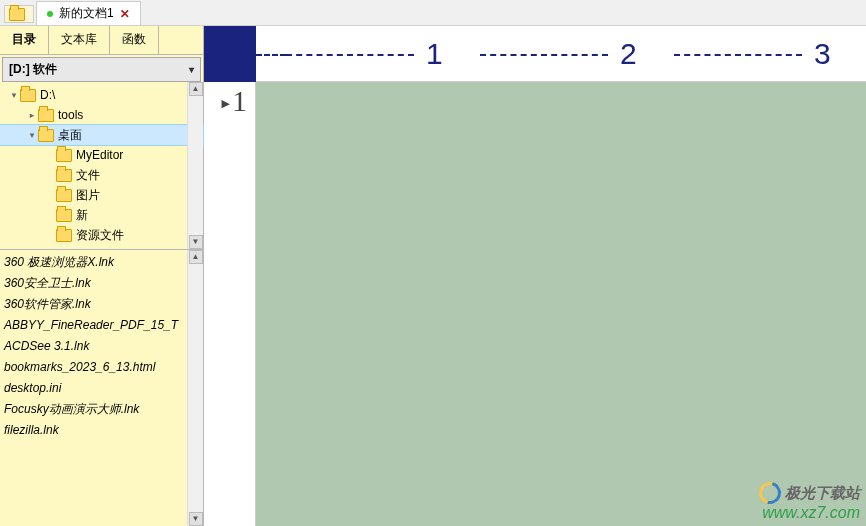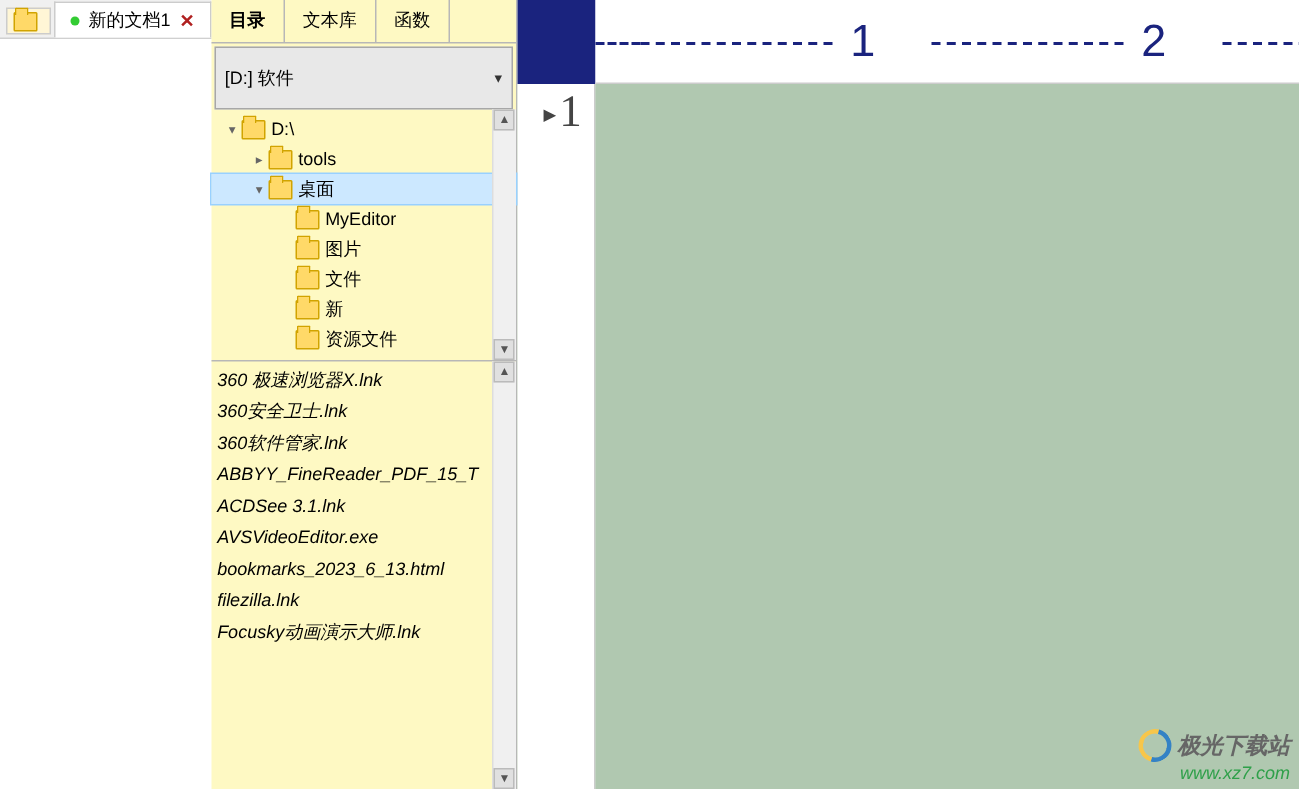--- a/index.html
+++ b/index.html
@@ -1,36 +1,36 @@
 <!DOCTYPE html>
 <html><head>
 <meta charset="utf-8">
 <style>
 * { margin: 0; padding: 0; box-sizing: border-box; font-family: "Microsoft YaHei", "SimSun", sans-serif; font-size: 12px; }
 html, body { width: 866px; height: 526px; overflow: hidden; background: #fff; }
 
-.root { display: flex; width: 100%; height: 100%; }
+.root { display: flex; flex-direction: column; width: 100%; height: 100%; }
 
 
 .doc-tabbar { height: 26px; background: #f0f0f0; border-bottom: 1px solid #d0d0d0; display: flex; align-items: flex-end; padding-left: 4px; gap: 2px; }
 .doc-tab-folder-icon { padding: 1px 4px; border: 1px solid #ccc; background: #fff6d6; margin-bottom: 2px; }
 .doc-tab { display: flex; align-items: center; gap: 6px; padding: 3px 10px; background: #fff; border: 1px solid #ccc; border-bottom: none; font-size: 12px; }
 .doc-tab .dot { width: 6px; height: 6px; border-radius: 50%; background: #33cc33; }
 .close-x { color: #b02020; font-weight: bold; cursor: pointer; }
 
 .body { flex: 1; display: flex; min-height: 0; }
 
 
 .left { width: 204px; border-right: 1px solid #b7b7b7; display: flex; flex-direction: column; background: #fef9c3; }
 
 .side-tabs { display: flex; border-bottom: 1px solid #b7b7b7; }
 .side-tab { padding: 5px 12px 6px; border-right: 1px solid #b7b7b7; cursor: pointer; }
 .side-tab.active { font-weight: bold; }
 
-.drive-select { height: 42px; border: 1px solid #a7a7a7; background: #e8e8e8; margin: 2px 2px 0 2px; padding: 0 6px; display: flex; align-items: center; justify-content: space-between; cursor: pointer; }
+.drive-select { height: 25px; border: 1px solid #a7a7a7; background: #e8e8e8; margin: 2px 2px 0 2px; padding: 0 6px; display: flex; align-items: center; justify-content: space-between; cursor: pointer; font-weight: bold; }
 .drive-select .chev { font-size: 10px; color: #333; }
 
 .tree-wrap { flex: 0 0 auto; border-bottom: 1px solid #b7b7b7; position: relative; }
 .tree { padding: 3px 0 4px 0; }
 .tree-row { display: flex; align-items: center; height: 20px; white-space: nowrap; cursor: pointer; }
 .tree-row.selected { background: #cce8ff; outline: 1px solid #99d1ff; }
 .twist { width: 12px; text-align: center; color: #666; font-size: 9px; }
 .folder-ico { width: 16px; height: 13px; margin: 0 4px 0 0; background: #ffd968; border: 1px solid #d1a400; border-radius: 1px; position: relative; }
 .folder-ico::before { content: ''; position: absolute; top: -4px; left: 0; width: 7px; height: 4px; background: #ffd968; border: 1px solid #d1a400; border-bottom: none; border-radius: 1px 1px 0 0; }
 
@@ -54,21 +54,21 @@
 .gutter { width: 52px; background: #fff; border-right: 1px solid #ccc; text-align: right; padding-right: 8px; padding-top: 2px; }
 .gutter .ln { font-size: 30px; color: #444; font-family: Georgia, serif; }
 .gutter .tri { color: #444; font-size: 11px; margin-right: 2px; display: inline-block; transform: translateY(-4px); }
 .canvas { flex: 1; background: #b0c8b0; }
 
 
 .wm { position: fixed; right: 6px; bottom: 4px; text-align: right; pointer-events: none; }
 .wm-logo { display: flex; align-items: center; justify-content: flex-end; gap: 4px; }
 .wm-swirl { width: 22px; height: 22px; border: 3px solid #3482c5; border-radius: 50%; border-left-color: #f7c64a; border-top-color: #f7c64a; transform: rotate(-30deg); }
 .wm-cn { font-size: 15px; color: #666; font-style: italic; font-weight: bold; }
-.wm-url { font-size: 12px; color: #2fa04a; font-style: italic; }
+.wm-url { font-size: 16px; color: #2fa04a; font-style: italic; }
 
 
 .d0 { padding-left: 8px; }
 .d1 { padding-left: 26px; }
 .d2 { padding-left: 44px; }
 </style>
 </head>
 <body>
 
 <div class="root">
@@ -117,26 +117,26 @@
               <span>桌面</span>
             </div>
             <div class="tree-row d2">
               <span class="twist"></span>
               <span class="folder-ico"></span>
               <span>MyEditor</span>
             </div>
             <div class="tree-row d2">
               <span class="twist"></span>
               <span class="folder-ico"></span>
+              <span>文件</span>
+            </div>
+            <div class="tree-row d2">
+              <span class="twist"></span>
+              <span class="folder-ico"></span>
               <span>图片</span>
-            </div>
-            <div class="tree-row d2">
-              <span class="twist"></span>
-              <span class="folder-ico"></span>
-              <span>文件</span>
             </div>
             <div class="tree-row d2">
               <span class="twist"></span>
               <span class="folder-ico"></span>
               <span>新</span>
             </div>
             <div class="tree-row d2">
               <span class="twist"></span>
               <span class="folder-ico"></span>
               <span>资源文件</span>
@@ -148,24 +148,24 @@
         </div>
       </div>
 
       <div class="file-list-wrap">
         <div class="file-list" id="file-list">
             <div class="file-row">360 极速浏览器X.lnk</div>
             <div class="file-row">360安全卫士.lnk</div>
             <div class="file-row">360软件管家.lnk</div>
             <div class="file-row">ABBYY_FineReader_PDF_15_T</div>
             <div class="file-row">ACDSee 3.1.lnk</div>
-            <div class="file-row">AVSVideoEditor.exe</div>
             <div class="file-row">bookmarks_2023_6_13.html</div>
+            <div class="file-row">desktop.ini</div>
+            <div class="file-row">Focusky动画演示大师.lnk</div>
             <div class="file-row">filezilla.lnk</div>
-            <div class="file-row">Focusky动画演示大师.lnk</div>
           </div>
         <div class="scrollbar-v">
           <div class="sb-btn">▲</div>
           <div style="flex:1"></div>
           <div class="sb-btn">▼</div>
         </div>
       </div>
 
     </div>
 

